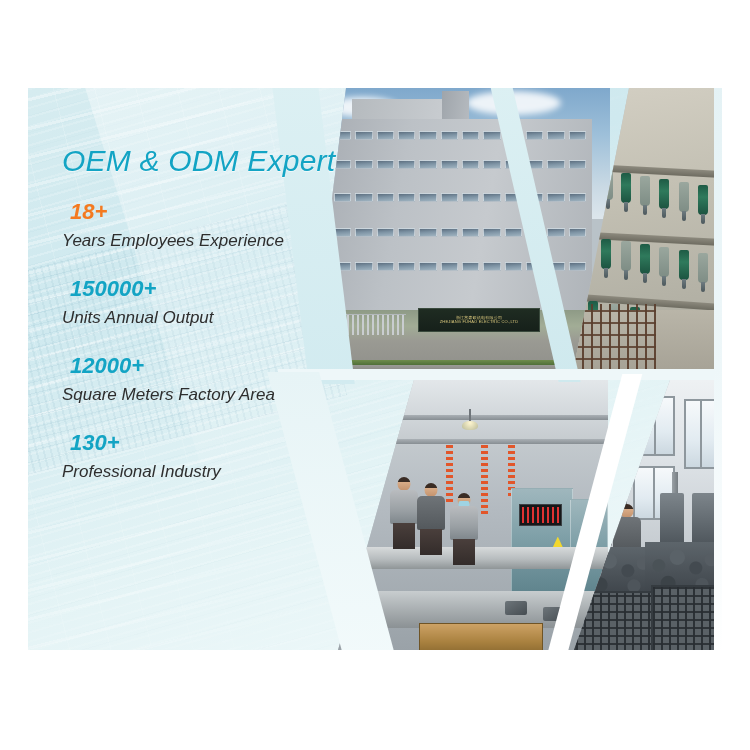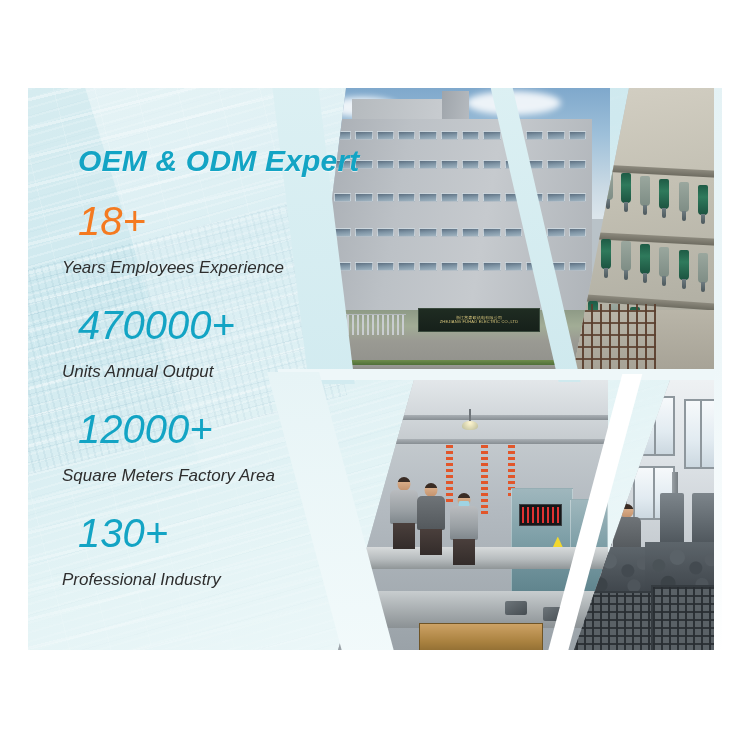--- a/index.html
+++ b/index.html
@@ -80,38 +80,38 @@
   
   #copy {
     position: absolute;
     left: 34px;
     top: 56px;
     width: 300px;
     z-index: 6;
   }
   #headline {
     font-size: 30px;
-    font-weight: bold;
+    font-weight: normal;
     font-style: italic;
     color: #13a4c4;
     letter-spacing: .2px;
     white-space: nowrap;
-    margin: 0 0 22px 16px;
+    margin: 0 0 22px 0;
     text-shadow: 0 1px 0 rgba(255,255,255,.6);
   }
   .stat { margin: 0 0 6px 0; }
   .stat + .stat { margin-top: 26px; }
   .stat-value {
-    font-size: 40px;
+    font-size: 22px;
     font-style: italic;
-    font-weight: normal;
+    font-weight: bold;
     line-height: 1.05;
     color: #13a4c4;
     white-space: nowrap;
-    margin: 16px;
+    margin: 8px;
   }
   .stat-value.accent { color: #f47a20; }
   .stat-label {
     font-size: 17px;
     font-style: italic;
     color: #2e2e2e;
     white-space: nowrap;
     margin: 3px 0 0 0;
   }
 
@@ -648,21 +648,21 @@
     <div id="copy">
 
       <div id="headline">OEM &amp; ODM Expert</div>
 
       <div class="stat">
         <div class="stat-value accent">18+</div>
         <div class="stat-label">Years Employees Experience</div>
       </div>
 
       <div class="stat">
-        <div class="stat-value">470000+</div>
+        <div class="stat-value">150000+</div>
         <div class="stat-label">Units Annual Output</div>
       </div>
 
       <div class="stat">
         <div class="stat-value">12000+</div>
         <div class="stat-label">Square Meters Factory Area</div>
       </div>
 
       <div class="stat">
         <div class="stat-value">130+</div>

